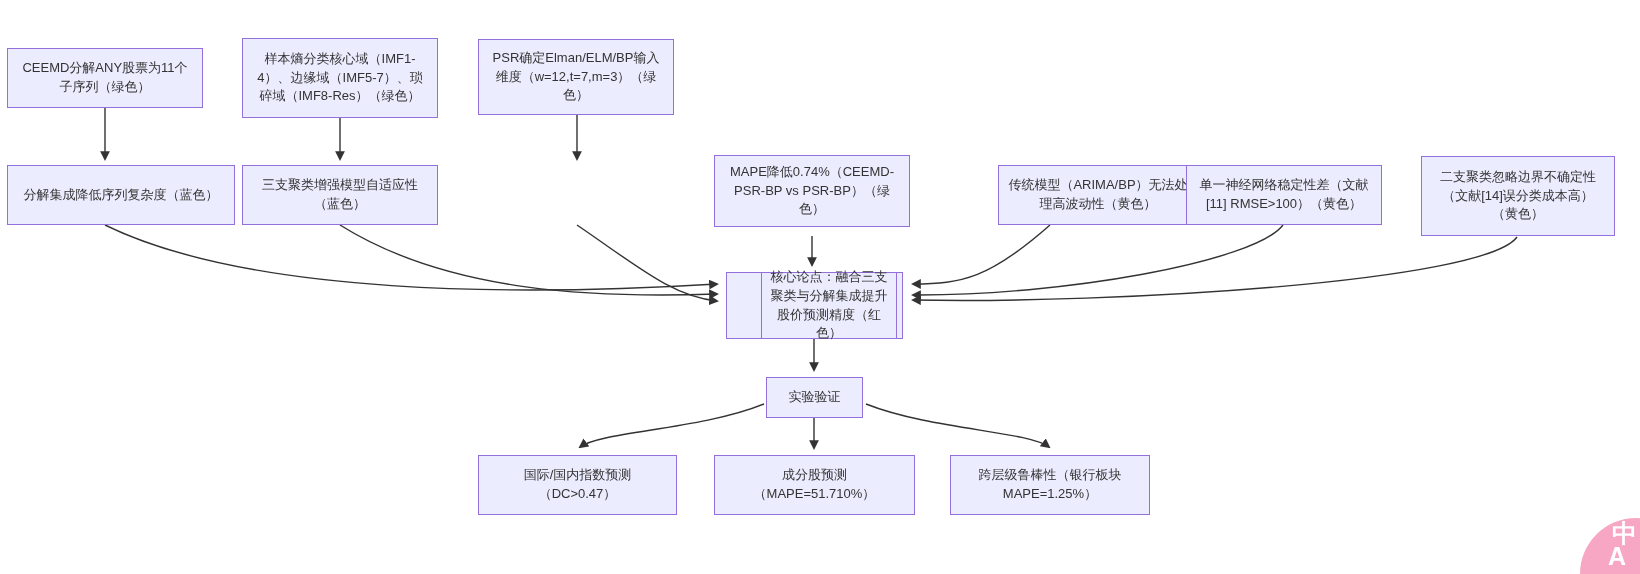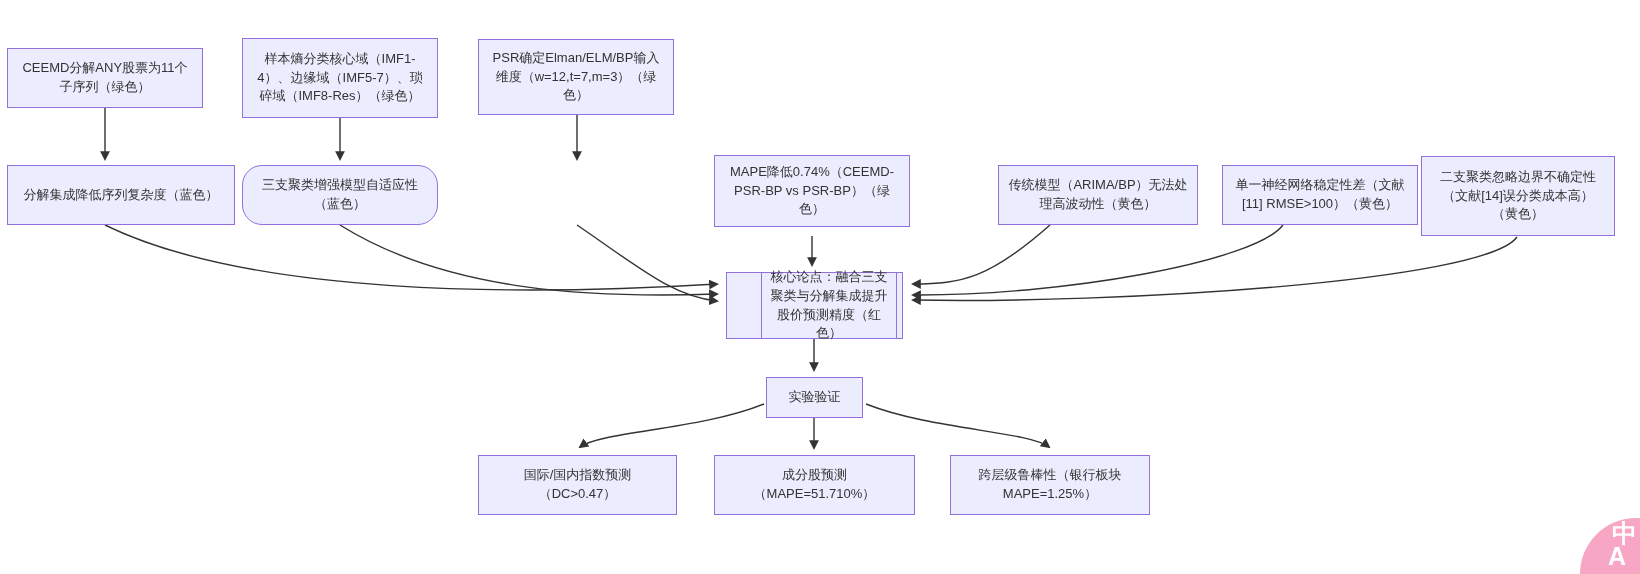--- a/index.html
+++ b/index.html
@@ -80,30 +80,30 @@
   <div class="node" style="left:242px; top:38px; width:196px; height:80px;text-align:center;">
     <span>样本熵分类核心域（IMF1-4）、边缘域（IMF5-7）、琐碎域（IMF8-Res）（绿色）</span>
   </div>
   <div class="node" style="left:478px; top:39px; width:196px; height:76px;text-align:center;">
     <span>PSR确定Elman/ELM/BP输入维度（w=12,t=7,m=3）（绿色）</span>
   </div>
 
   <div class="node" style="left:7px; top:165px; width:228px; height:60px;">
     <span>分解集成降低序列复杂度（蓝色）</span>
   </div>
-  <div class="node" style="left:242px; top:165px; width:196px; height:60px;border-radius:20px;">
+  <div class="node" style="left:242px; top:165px; width:196px; height:60px;">
     <span>三支聚类增强模型自适应性（蓝色）</span>
   </div>
   <div class="node" style="left:714px; top:155px; width:196px; height:72px;">
     <span>MAPE降低0.74%（CEEMD-PSR-BP vs PSR-BP）（绿色）</span>
   </div>
   <div class="node" style="left:950px; top:165px; width:200px; height:60px;margin-left:48px;">
     <span>传统模型（ARIMA/BP）无法处理高波动性（黄色）</span>
   </div>
-  <div class="node" style="left:1186px; top:165px; width:196px; height:60px;margin-left:36px;">
+  <div class="node" style="left:1186px; top:165px; width:196px; height:60px;">
     <span>单一神经网络稳定性差（文献[11] RMSE&gt;100）（黄色）</span>
   </div>
   <div class="node" style="left:1421px; top:156px; width:194px; height:80px;">
     <span>二支聚类忽略边界不确定性（文献[14]误分类成本高）（黄色）</span>
   </div>
 
   <div class="node subroutine" style="left:726px; top:272px; width:177px; height:67px;">
     <div class="subroutine-inner">
       <span>核心论点：融合三支聚类与分解集成提升股价预测精度（红色）</span>
     </div>

